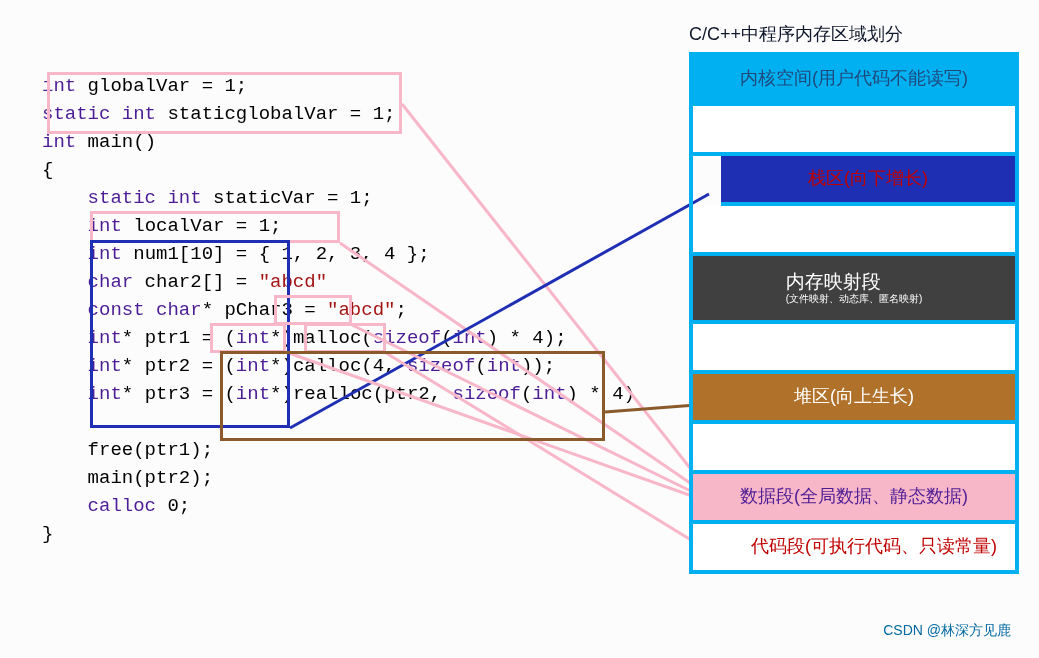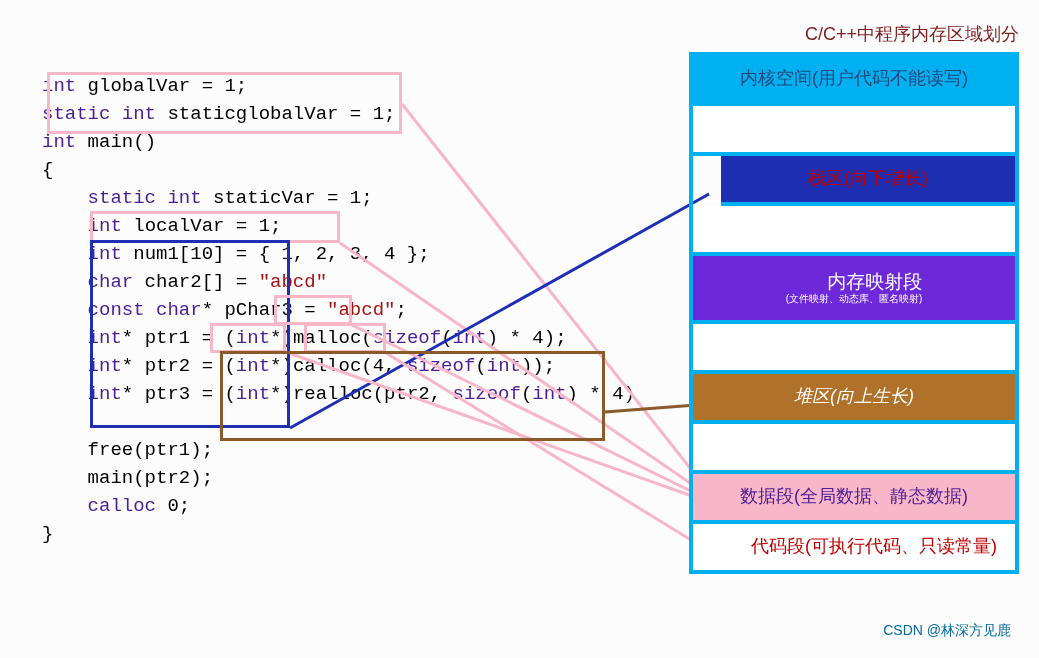--- a/index.html
+++ b/index.html
@@ -2,23 +2,23 @@
 <html><head>
 <meta charset="utf-8">
 <style>
   body{margin:0;padding:12px;font-family:"Microsoft YaHei",sans-serif;background:#fcfcfd;width:1039px;height:658px;box-sizing:border-box;position:relative}
   .stage{position:relative;width:100%;height:100%}
   .code-panel{position:absolute;left:30px;top:60px;width:580px;font-family:Consolas,"Courier New",monospace;font-size:19px;line-height:28px;white-space:pre;color:#000}
   .kw{color:#4c1d95}
   .str{color:#a31515} 
   .box{position:absolute;border:3px solid;box-sizing:border-box;pointer-events:none}
   .mem-col{position:absolute;right:8px;top:40px;width:330px}
-  .mem-title{position:absolute;right:8px;top:10px;width:330px;text-align:right;font-size:18px;color:#7f1d1d}
+  .mem-title{position:absolute;right:8px;top:10px;width:330px;text-align:left;font-size:18px;color:#0f172a}
   .mem-table{border:4px solid #00b0f0;display:flex;flex-direction:column}
-  .mem-row{height:46px;display:flex;align-items:center;justify-content:center;font-size:18px;border-bottom:4px solid #00b0f0;text-align:right;line-height:1.2}
+  .mem-row{height:46px;display:flex;align-items:center;justify-content:center;font-size:18px;border-bottom:4px solid #00b0f0;text-align:left;line-height:1.2}
   .mem-row:last-child{border-bottom:none}
   .watermark{position:absolute;right:16px;bottom:6px;font-size:14px;color:#0369a1}
   svg.lines{position:absolute;left:0;top:0;width:1039px;height:658px;pointer-events:none}
 </style>
 </head>
 <body>
 
 <div class="stage">
 
   <div class="mem-title">C/C++中程序内存区域划分</div>
@@ -50,28 +50,28 @@
       <line x1="374" y1="341" x2="697" y2="539" stroke="#f8b6c9" stroke-width="3"></line>
       <line x1="593" y1="400" x2="697" y2="392" stroke="#8b5a2b" stroke-width="3"></line>
     </svg>
 
   <div class="mem-col">
     <div class="mem-table">
         <div class="mem-row" style="background: rgb(0, 176, 240); color: rgb(31, 73, 125);">内核空间(用户代码不能读写)</div>
         <div class="mem-row" style="background: rgb(255, 255, 255); color: rgb(0, 0, 0);"></div>
         <div class="mem-row" style="background: rgb(31, 47, 179); color: rgb(192, 0, 0); margin-left: 28px;">栈区(向下增长)</div>
         <div class="mem-row" style="background: rgb(255, 255, 255); color: rgb(0, 0, 0);"></div>
-        <div class="mem-row" style="background: #6d28d9; color: rgb(255, 255, 255); height: 64px;">
+        <div class="mem-row" style="background: #404040; color: rgb(255, 255, 255); height: 64px;">
           <div>
             <div style="font-size:19px">内存映射段</div>
             <div style="font-size:10px">(文件映射、动态库、匿名映射)</div>
           </div>
         </div>
         <div class="mem-row" style="background: rgb(255, 255, 255); color: rgb(0, 0, 0);"></div>
-        <div class="mem-row" style="background: rgb(176, 113, 42); color: rgb(255, 255, 255); font-style: italic;">堆区(向上生长)</div>
+        <div class="mem-row" style="background: rgb(176, 113, 42); color: rgb(255, 255, 255);">堆区(向上生长)</div>
         <div class="mem-row" style="background: rgb(255, 255, 255); color: rgb(0, 0, 0);"></div>
         <div class="mem-row" style="background: rgb(248, 182, 201); color: #4c1d95;">数据段(全局数据、静态数据)</div>
         <div class="mem-row" style="background: rgb(255, 255, 255); color: rgb(192, 0, 0); padding-left: 40px;">代码段(可执行代码、只读常量)</div>
       </div>
   </div>
 
   <div class="watermark">CSDN @林深方见鹿</div>
 <div class="box" style="left: 35px; top: 60px; width: 355px; height: 62px; border-color: rgb(248, 182, 201);"></div>
     <div class="box" style="left: 78px; top: 199px; width: 250px; height: 32px; border-color: rgb(248, 182, 201);"></div>
     <div class="box" style="left: 78px; top: 228px; width: 200px; height: 188px; border-color: rgb(31, 47, 179);"></div>

